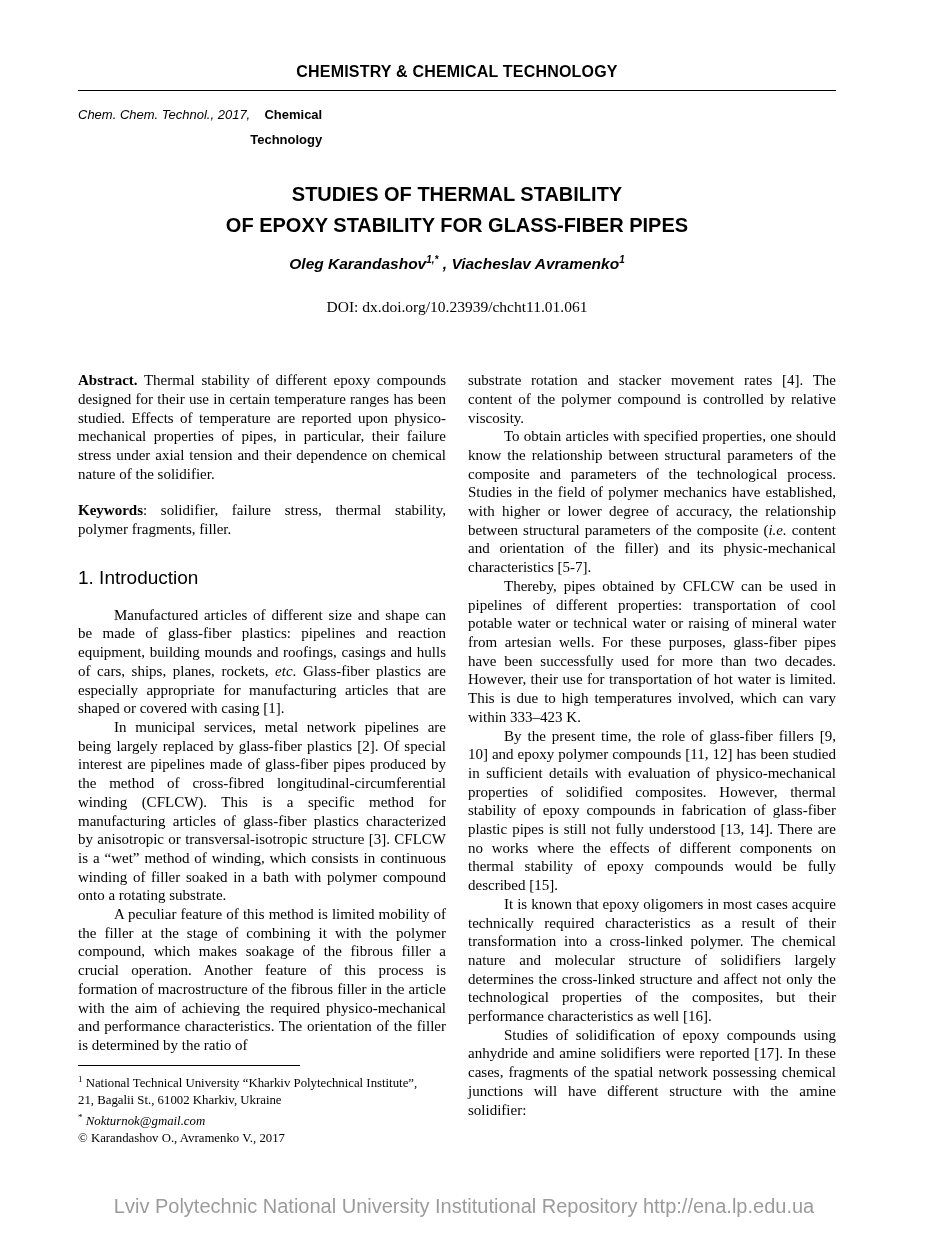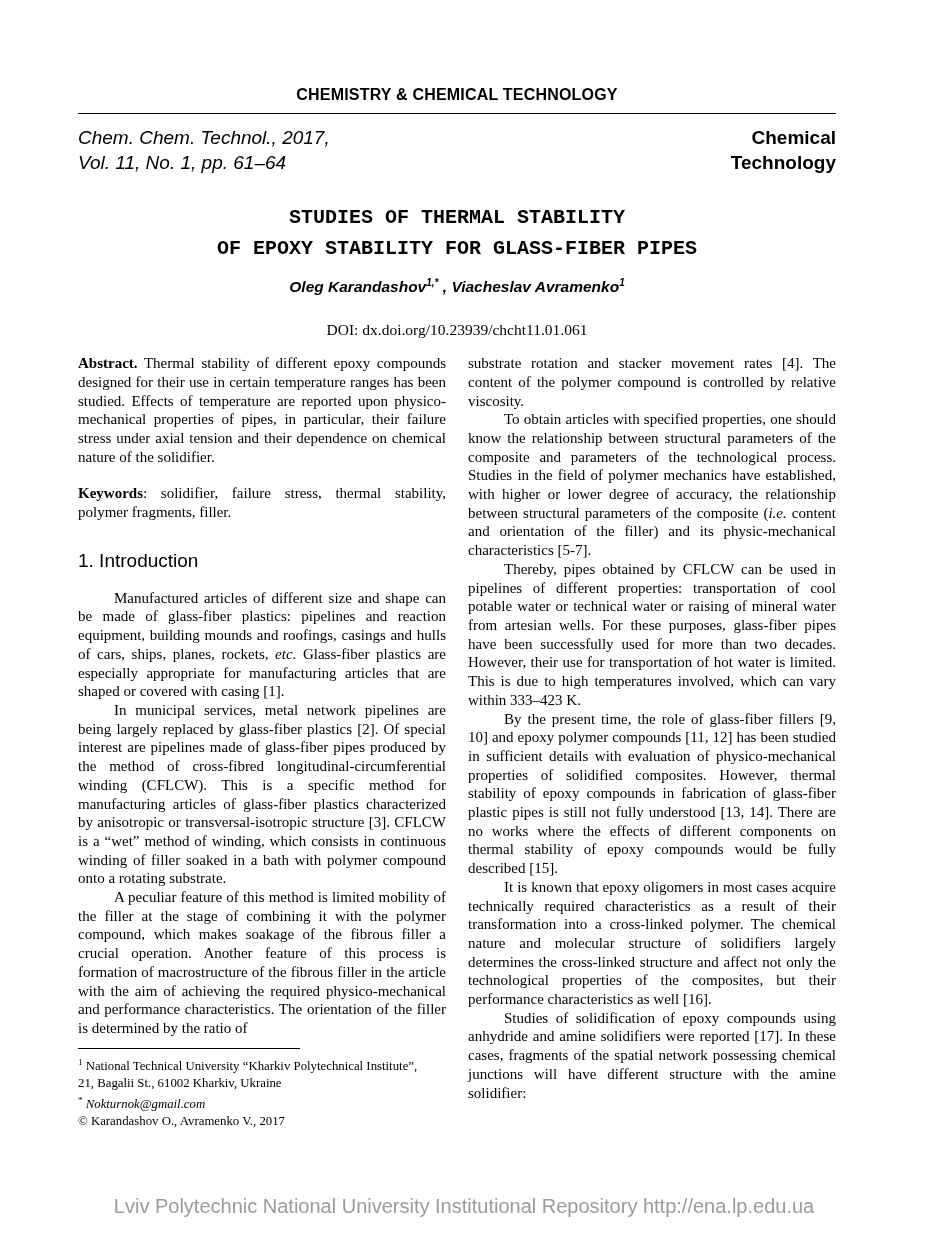--- a/index.html
+++ b/index.html
@@ -1,37 +1,37 @@
 <!DOCTYPE html>
 <html><head>
 <meta charset="utf-8">
 <style>
   html,body { margin:0; padding:0; background:#ffffff; }
   body { width:928px; height:1240px; font-family:"Liberation Serif", serif; color:#000; }
   .page { position:relative; width:928px; height:1240px; overflow:hidden; background:#fff; }
   .content { position:absolute; left:78px; top:0; width:758px; }
 
-  .journal-header { margin-top:86px; text-align:center;
+  .journal-header { margin-top:63px; text-align:center;
     font-family:"Liberation Sans", sans-serif; font-weight:bold; font-size:16px; letter-spacing:0.2px; }
   .header-rule { border:none; border-top:1.5px solid #000; margin:9px 0 0 0; }
-  .header-row { display:flex; justify-content:space-between; margin-top:11px;
-    font-family:"Liberation Sans", sans-serif; font-size:19px; line-height:25px; }
+  .header-row { display:flex; margin-top:11px;
+    font-family:"Liberation Sans", sans-serif; font-size:13px; line-height:25px; }
   .citation { font-style:italic; }
   .brand { font-weight:bold; text-align:right; }
 
   .title-block { text-align:center; }
-  .main-title { margin:27px 0 0 0; font-family:Liberation Mono, monospace;
+  .main-title { margin:27px 0 0 0; font-family:Liberation Sans, sans-serif;
     font-weight:bold; font-size:20px; line-height:31px; }
   .authors { margin-top:13px; font-family:"Liberation Sans", sans-serif;
     font-weight:bold; font-style:italic; font-size:15.5px; }
   .authors sup { font-size:10px; }
   .doi-line { text-align:center; margin-top:25px; font-size:15.5px; }
 
   .columns { display:flex; gap:22px; margin-top:15px; }
-  .col { width:368px; }
+  .col { width:368px;margin-top:40px; }
 
   .para { margin:0; text-align:justify; font-size:15px; line-height:18.7px; }
   .para.indent { text-indent:36px; }
   .para.space-before { margin-top:18px; }
   .para b { font-weight:bold; }
   .it { font-style:italic; }
   .section-heading { margin:28px 0 17px 0; font-family:"Liberation Sans", sans-serif;
     font-weight:normal; font-size:19px; }
 
   .footnote { margin-top:10px; font-size:12.8px; line-height:16.8px; text-align:left; }
@@ -48,21 +48,20 @@
 
 <div class="page">
   <div class="content">
 
     <div class="journal-header">CHEMISTRY &amp; CHEMICAL TECHNOLOGY</div>
     <hr class="header-rule">
 
     <div class="header-row">
       <div class="citation">
         <div>Chem. Chem. Technol., 2017,</div>
-        <div>Vol. 11, No. 1, pp. 61–64</div>
       </div>
       <div class="brand">
         <div>Chemical</div>
         <div>Technology</div>
       </div>
     </div>
 
     <div class="title-block">
       <h1 class="main-title">
         <div>STUDIES OF THERMAL STABILITY</div>

